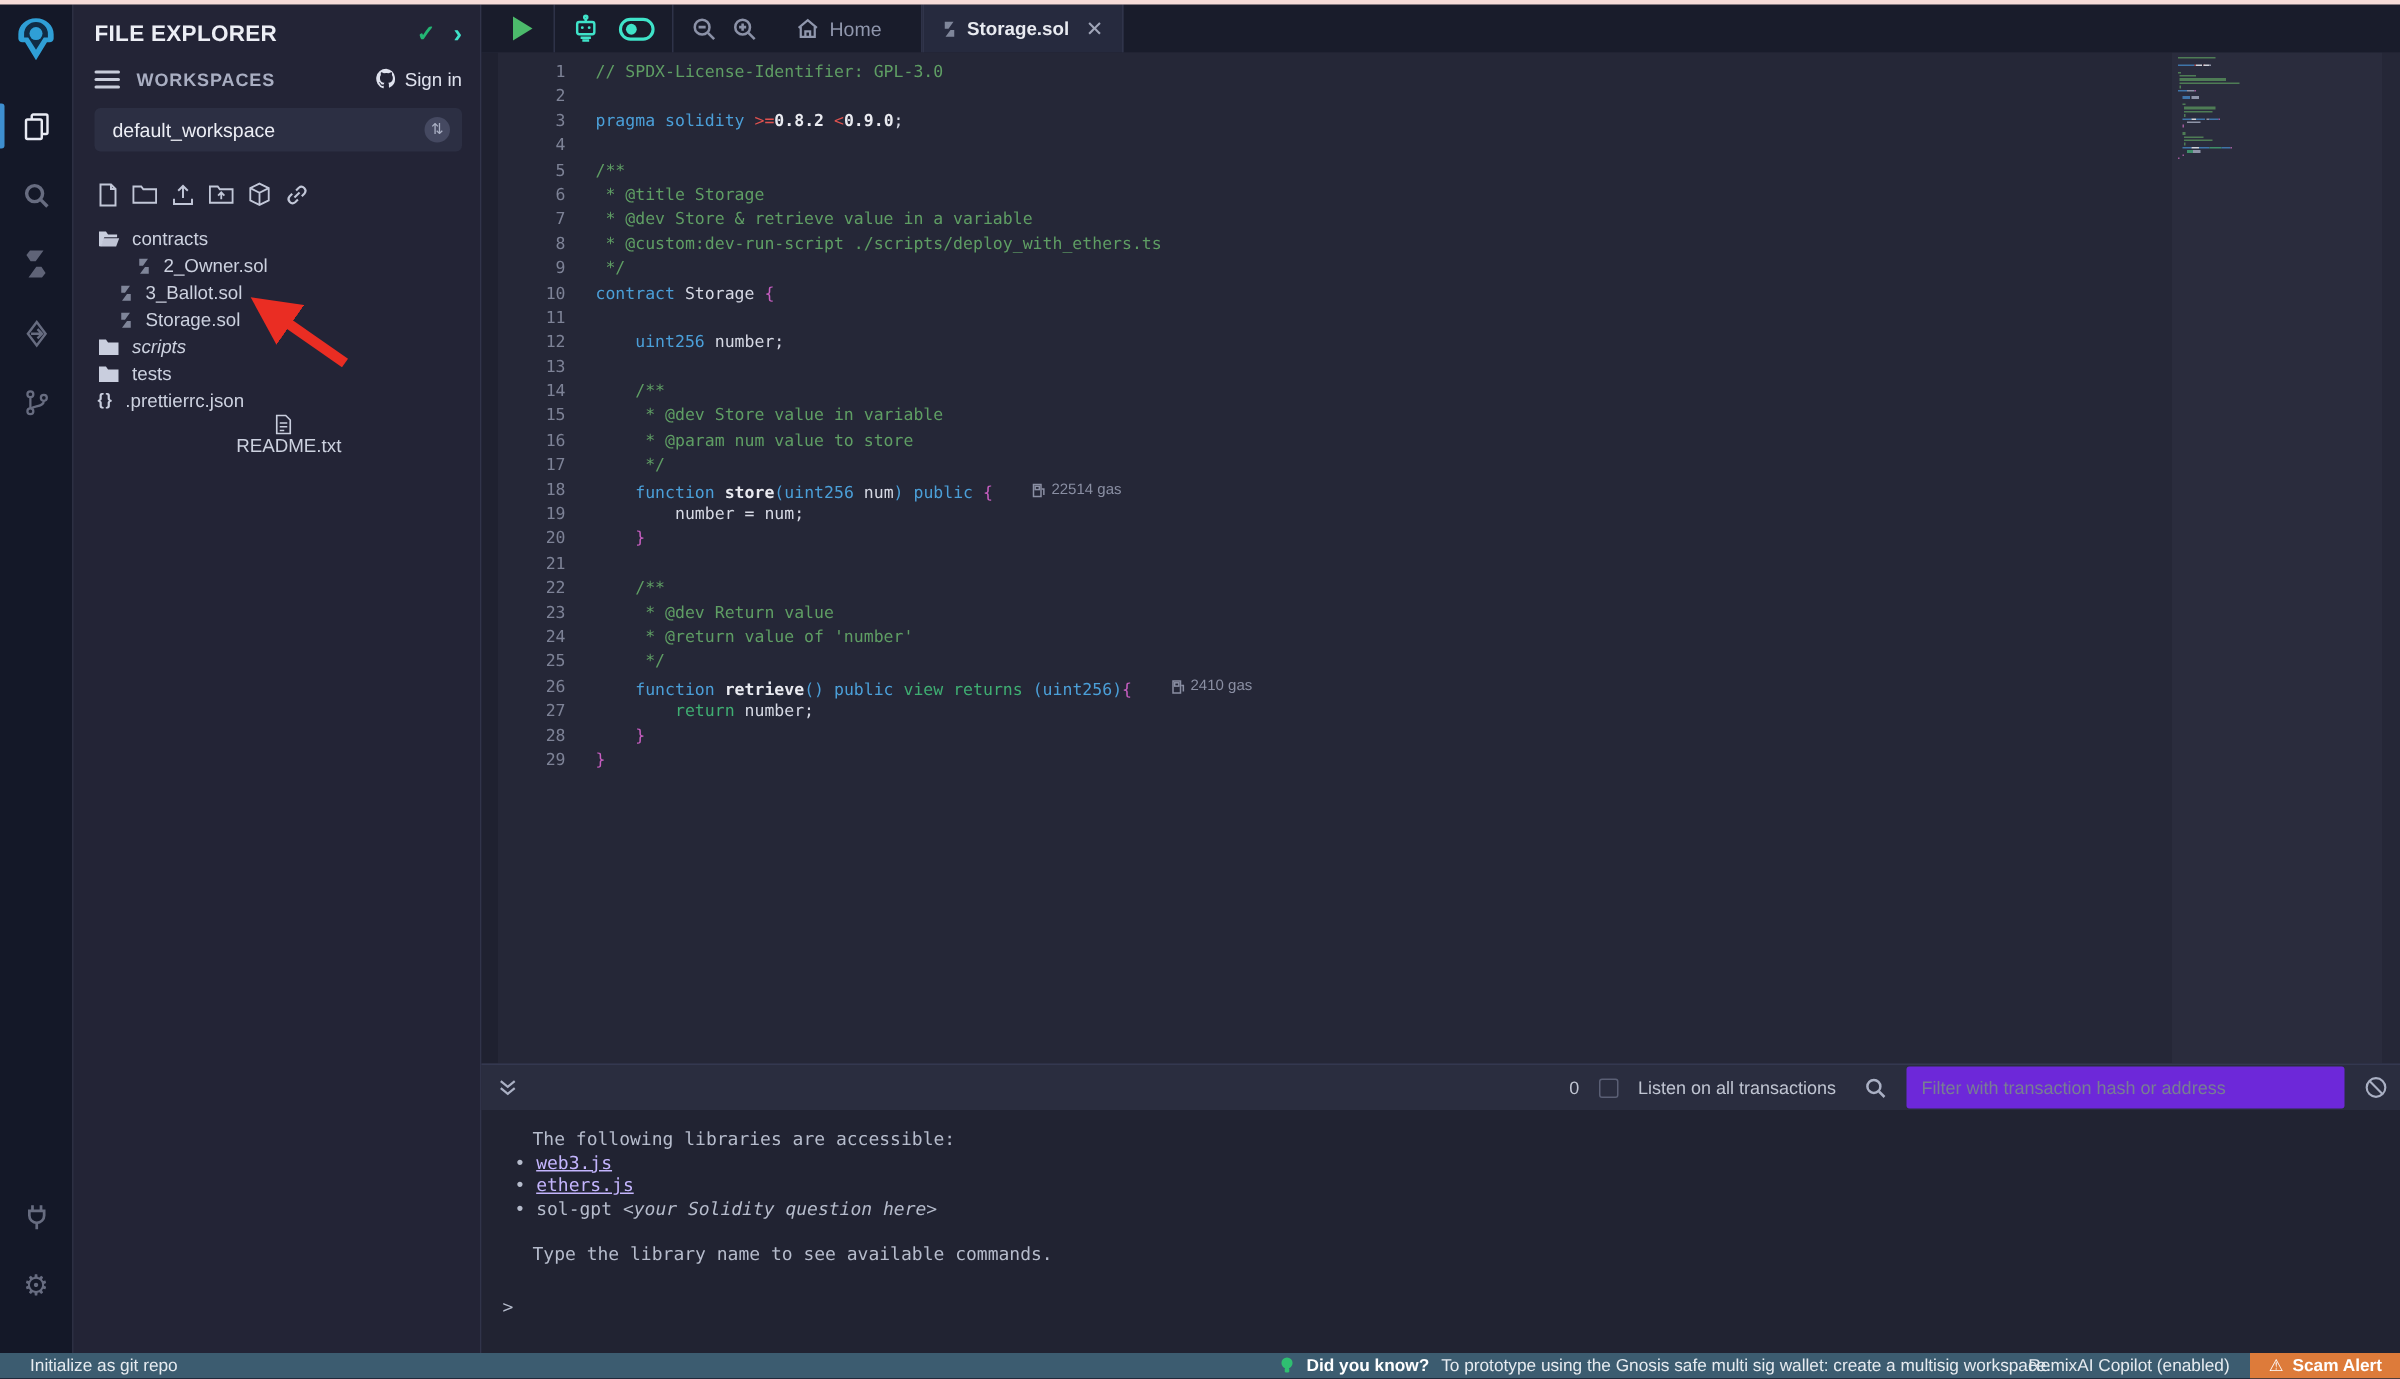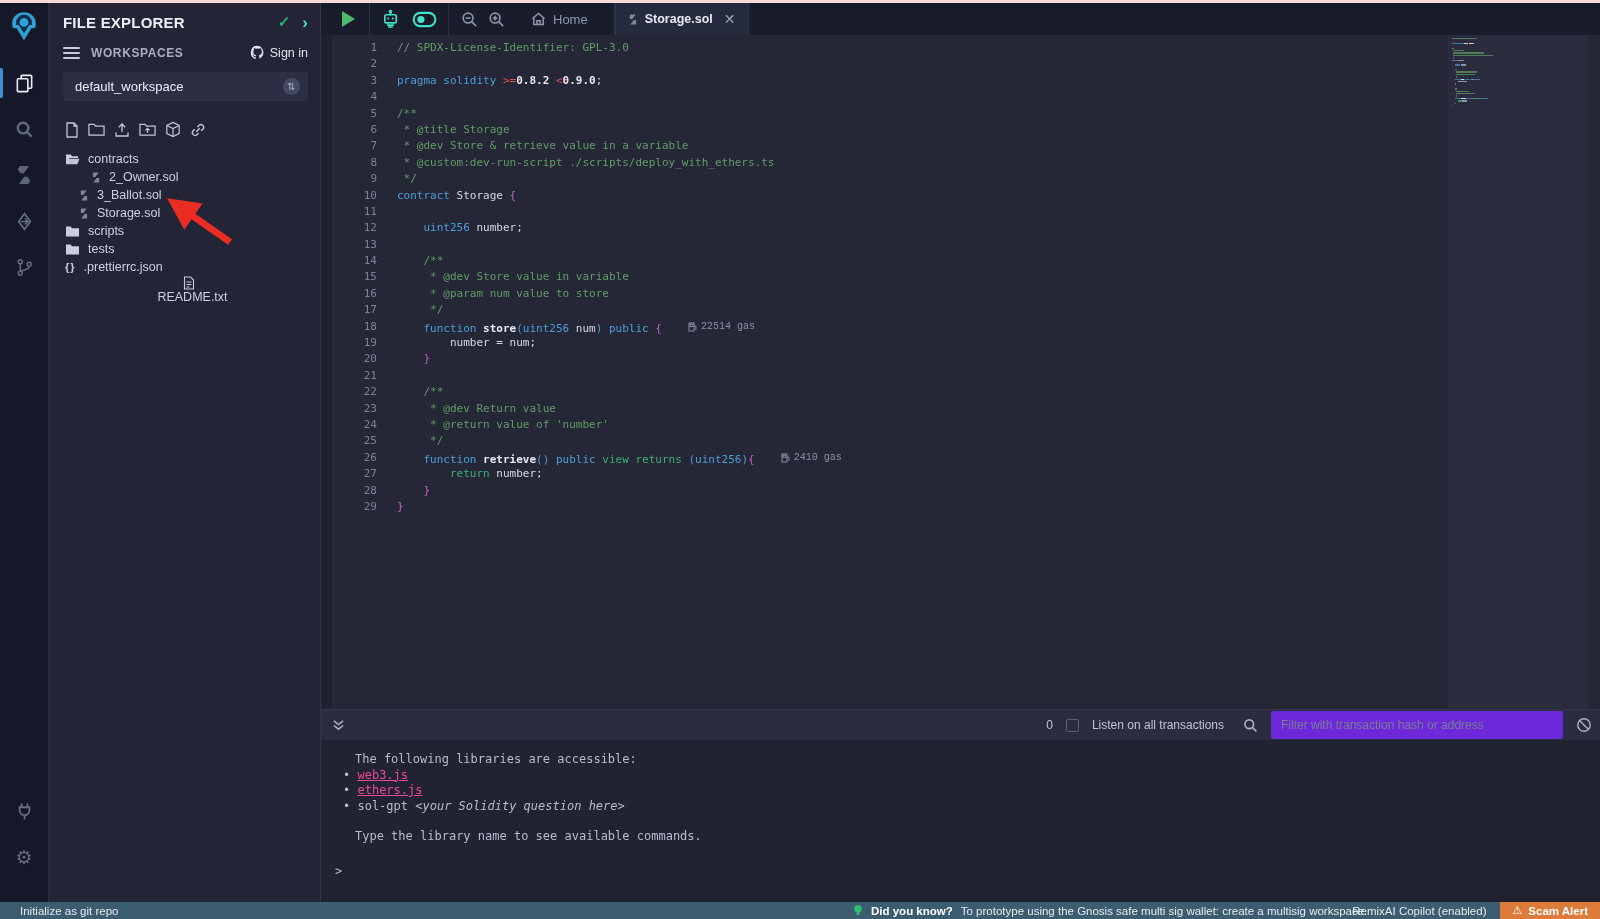--- a/index.html
+++ b/index.html
@@ -83,21 +83,21 @@
   .lc { margin-left:20px; }
   .tk-cm { color:#5f9e64; }
   .tk-kw { color:#4b9fd8; }
   .tk-op { color:#e0524f; }
   .tk-num { color:#e9eaf0; font-weight:700; }
   .tk-pl { color:#d6d9e4; }
   .tk-br { color:#c75ec1; }
   .tk-fn { color:#e9eaf0; font-weight:700;margin-top:40px; }
   .tk-gr { color:#3fae72; }
   .gas { color:#8a8fa3; font-size:10px; margin-left:26px; display:inline-flex; align-items:center; gap:4px;
-         font-family:Liberation Mono, monospace; }
+         font-family:Liberation Sans, sans-serif; }
 
   
   .minimap { position:absolute; left:1127px; top:0; bottom:0; width:140px; background:#2a2c3d; }
   .mm-code { position:absolute; left:4px; top:3px; }
   .mm-line { height:1.4px; margin-bottom:1px; display:flex; }
   .mm-seg { height:1.4px; display:inline-block; }
 
   
   .termbar { position:absolute; left:0; right:0; top:706px; height:31px; background:#2a2d3f;
              border-top:1px solid #343850; display:flex; align-items:center; }
@@ -111,21 +111,21 @@
               color:#aeb4c8; font-size:12px; padding:0 10px; font-family:"Liberation Sans", sans-serif; }
   .t-filter::placeholder { color:#787e93; }
   .t-ban { color:#aab0c4; display:flex; cursor:pointer; }
 
   
   .terminal { position:absolute; left:0; right:0; top:737px; bottom:0; background:#212332;
               font-family:"DejaVu Sans Mono", monospace; font-size:12px; color:#b6bccc;
               padding-top:12px; line-height:15.5px; }
   .t-plain { padding-left:34px; }
   .t-bullet { padding-left:22px; }
-  .t-link { text-decoration:underline; cursor:pointer; color:#ec4899; }
+  .t-link { text-decoration:underline; cursor:pointer; color:#c4b5fd; }
   .t-it { font-style:italic; }
   .t-spacer { height:15px; }
   .t-prompt { padding-left:14px; margin-top:19px; color:#b6bccc; }
 
   
   .statusbar { position:absolute; left:0; right:0; bottom:0; height:17px; background:#3c5c70;
                display:flex; align-items:center; color:#e6ebf0; font-size:11.5px; z-index:6; }
   .sb-left { margin-left:20px; cursor:pointer; }
   .sb-tip { position:absolute; left:853px; display:flex; align-items:center; gap:8px; }
   .sb-tip b { font-weight:700; color:#fff; }
@@ -277,21 +277,21 @@
           <span>3_Ballot.sol</span>
         </div>
         <div class="tree-row" style="padding-left: 30px;">
           <span class="tree-icon sol">
             <svg width="10" height="13" viewBox="0 0 12 14" fill="currentColor">
               <path d="M2.2 1h7l-4 5.5H2.2zM9.8 13h-7l4-5.5h3z" opacity=".9"></path>
             </svg>
           </span>
           <span>Storage.sol</span>
         </div>
-        <div class="tree-row" style="padding-left: 16px;">
+        <div class="tree-row" style="padding-left: 16px; font-style: italic;">
           <span class="tree-icon">
             <svg width="15" height="13" viewBox="0 0 16 14" fill="currentColor">
               <path d="M1 1.5h5l1.5 2H15V12.5H1z"></path>
             </svg>
           </span>
           <span>scripts</span>
         </div>
         <div class="tree-row" style="padding-left: 16px;">
           <span class="tree-icon">
             <svg width="15" height="13" viewBox="0 0 16 14" fill="currentColor">

